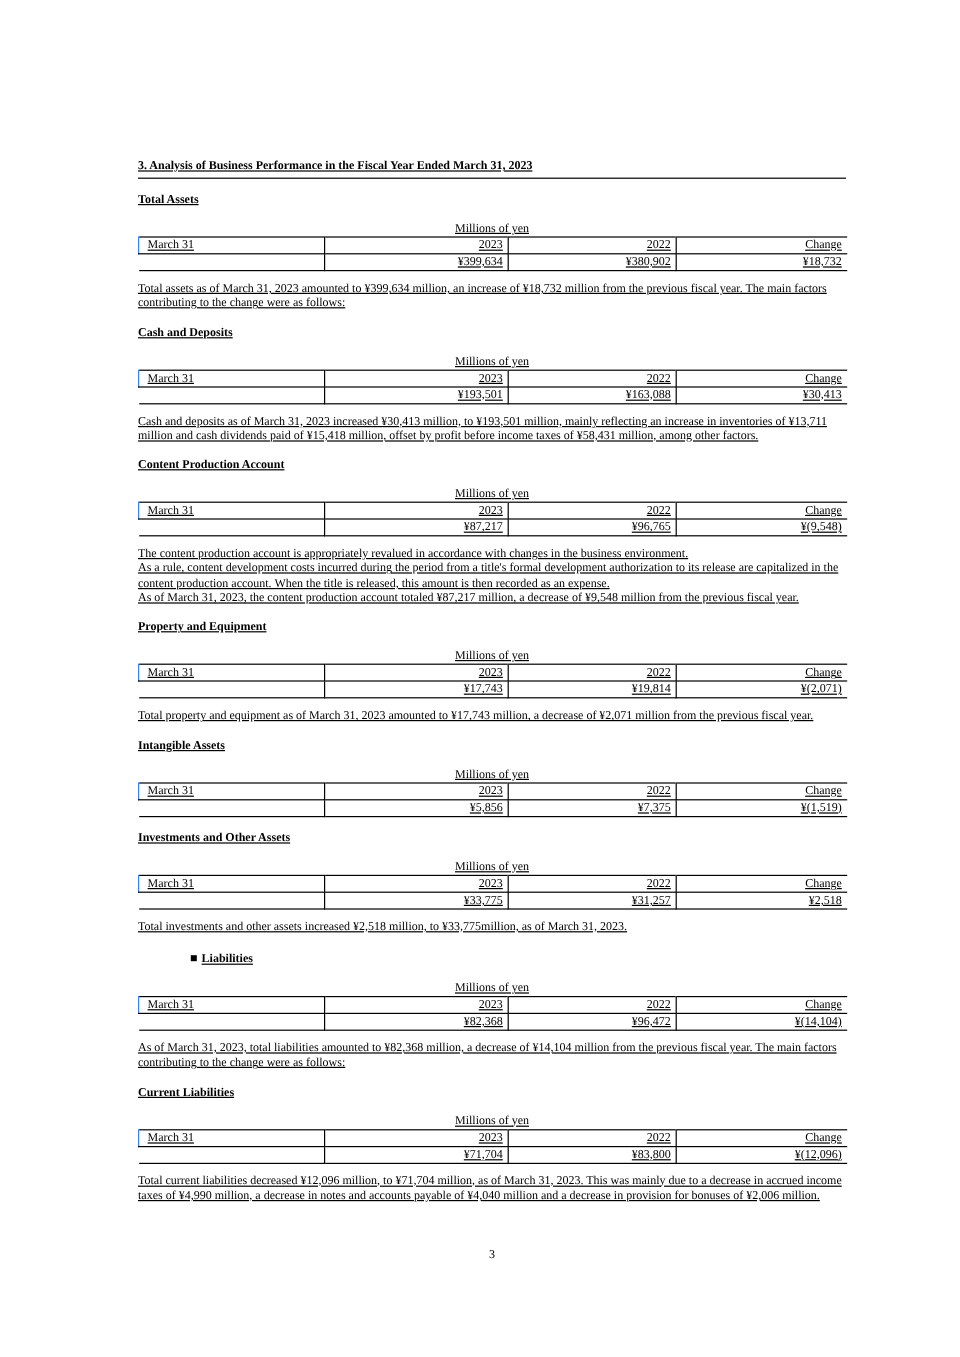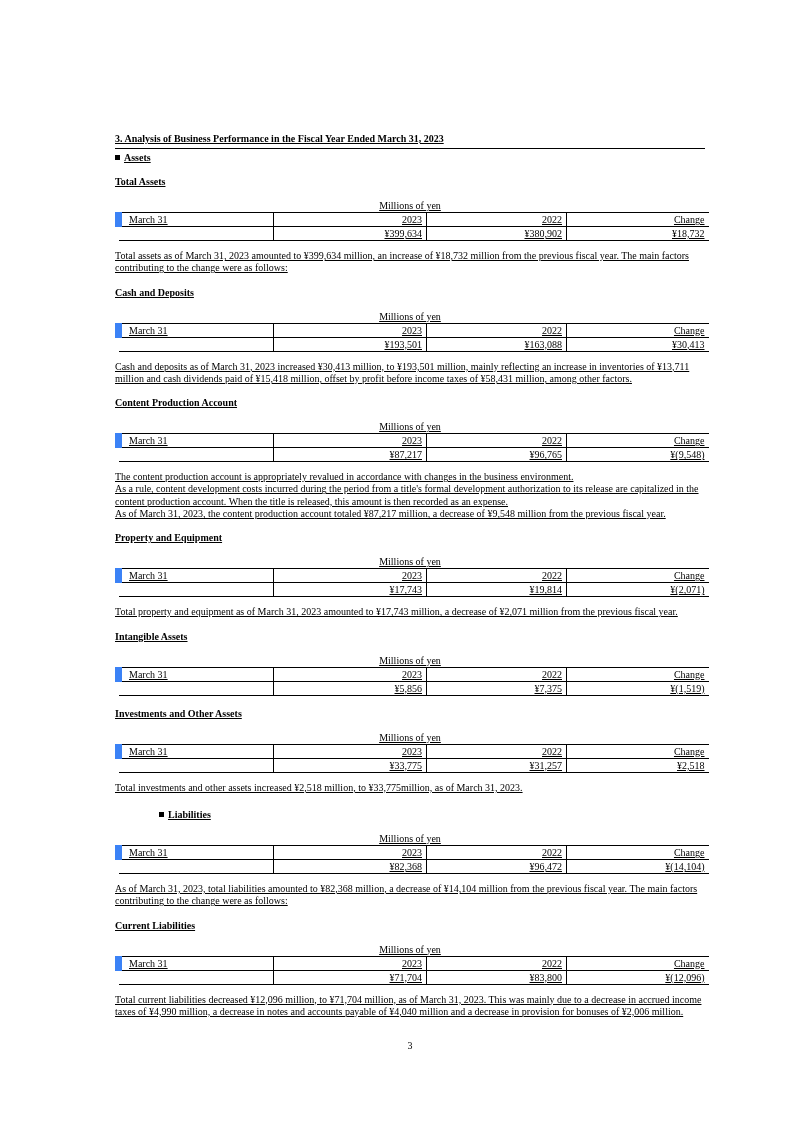--- a/index.html
+++ b/index.html
@@ -63,21 +63,21 @@
     height: 13px;
     line-height: 13px;
     font-size: 10px;
     overflow: hidden;
     white-space: nowrap;
   }
   .ftable tr td { border-bottom: 1px solid #000000; }
   .ftable td.c1 { text-align: left; padding-left: 7px; }
   .ftable td.c2, .ftable td.c3, .ftable td.c4 { text-align: right; }
   .ftable td.c1, .ftable td.c2, .ftable td.c3 { border-right: 1px solid #000000; }
-  .ftable tr.hdr td.c1 { border-left: 7px solid #3b82f6; }
+  .ftable tr.hdr td.c1 { border-left: 1px solid #3b82f6; }
   .para {
     margin: 9px 0 0 0;
     line-height: 12.3px;
     text-align: left;
   }
   .para + .para { margin-top: 0; }
   .page-number {
     position: absolute;
     left: 115px;
     top: 1040px;
@@ -87,23 +87,20 @@
   }
 </style>
 </head>
 <body>
 
 <div class="page">
   <div class="content">
 
     <div class="doc-title">3. Analysis of Business Performance in the Fiscal Year Ended March 31, 2023</div>
 
-    <div class="group-header">
-      <span class="sq"></span><span>Assets</span>
-    </div>
 
     <div>
       <div class="sec-heading">Total Assets</div>
       <div class="unit-label">Millions of yen</div>
       <table class="ftable">
         <colgroup>
             <col style="width:155px">
             <col style="width:153px">
             <col style="width:140px">
             <col style="width:142px">

